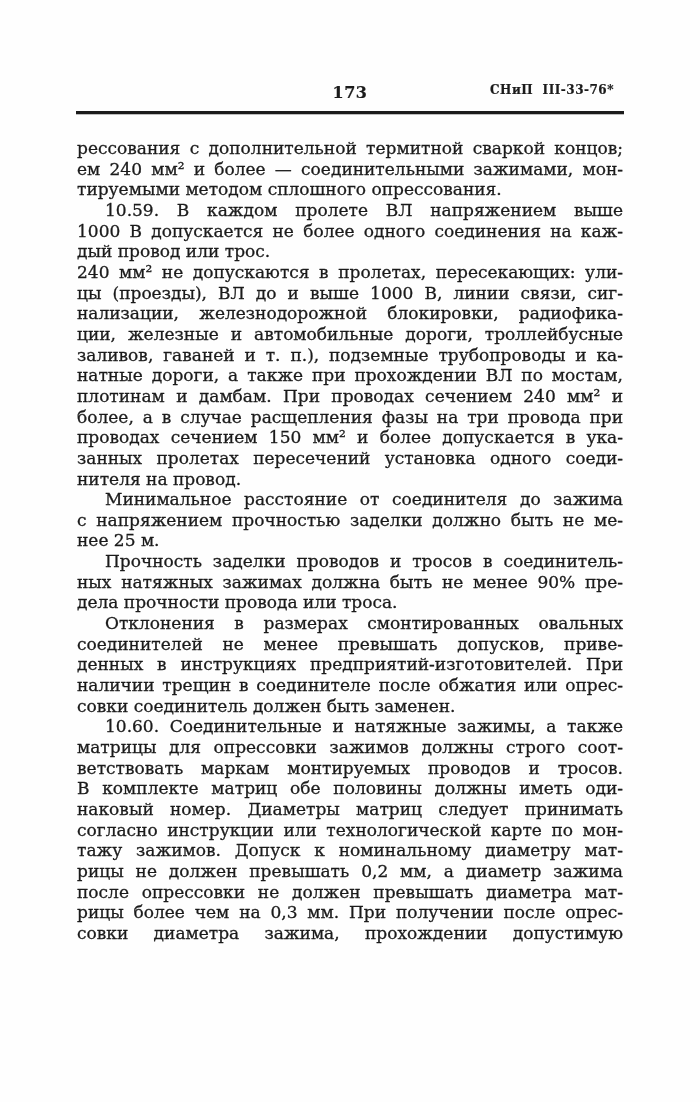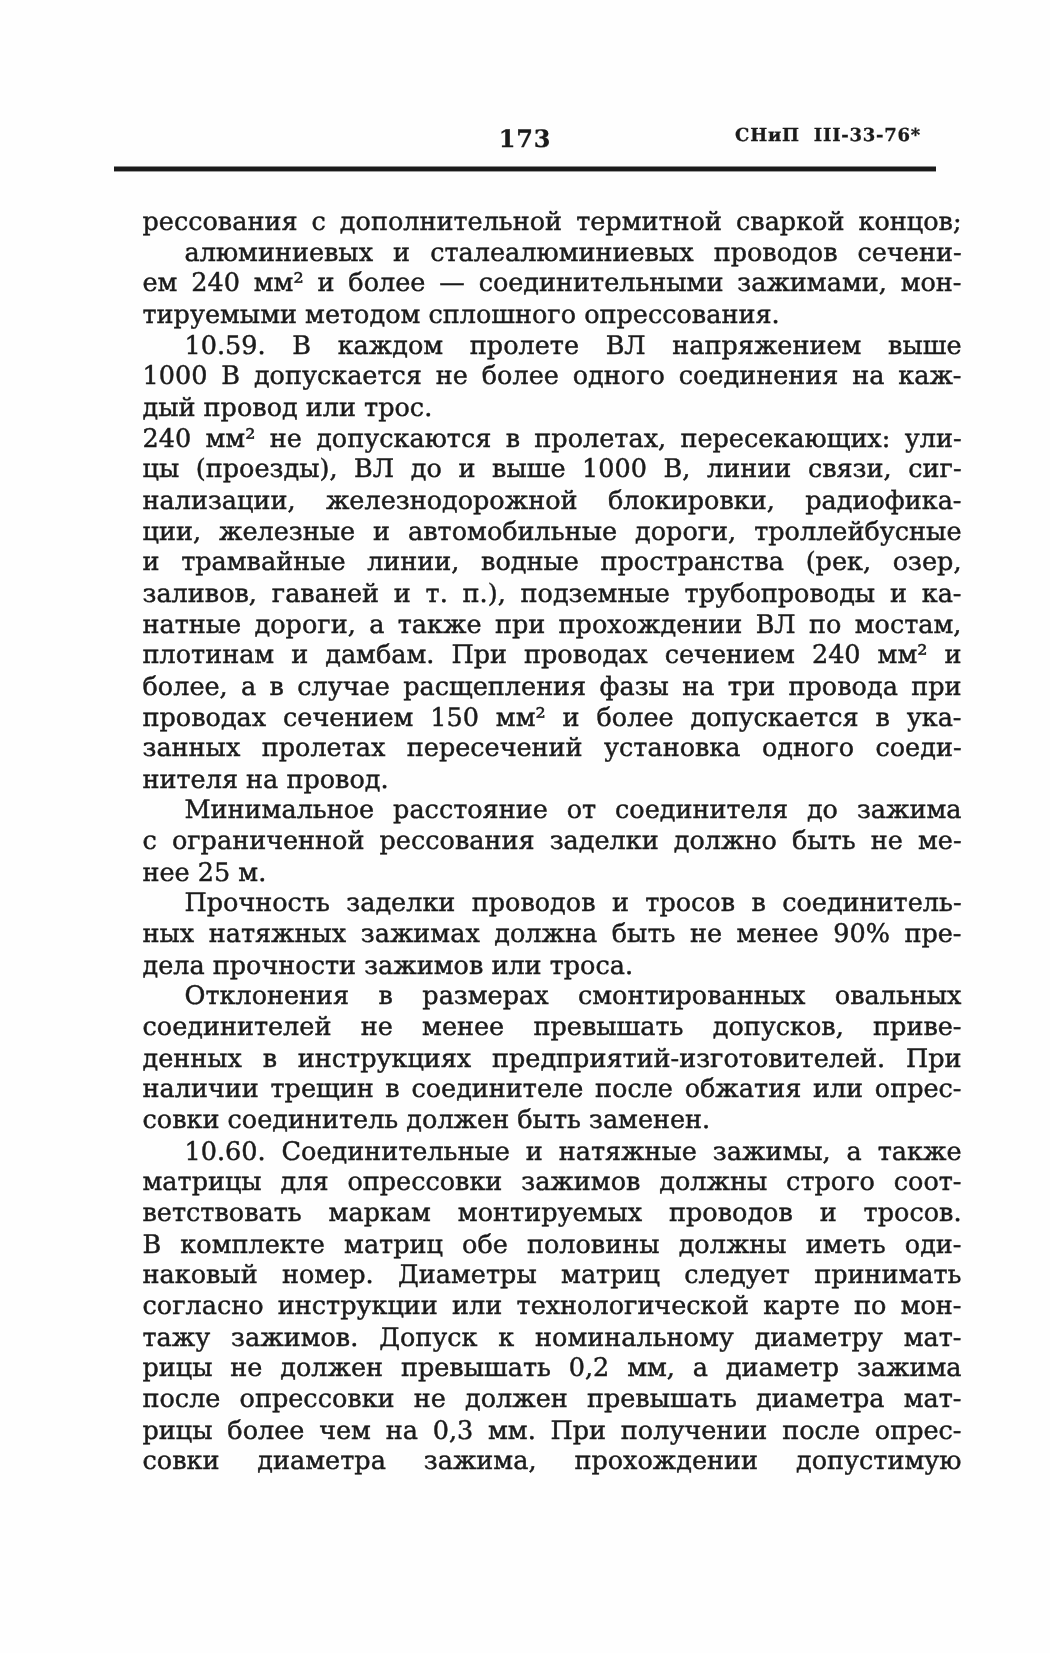--- a/index.html
+++ b/index.html
@@ -26,61 +26,59 @@
     -webkit-text-stroke:0.2px var(--ink);
   }
   .rule {
     position:absolute; left:76px; top:111px;
     width:548px; height:3px;
     background:var(--ink);
     box-shadow:0 0.5px 0 rgba(20,20,20,.55);
   }
   .body-text {
     position:absolute; left:77px; top:138px; width:546px;
-    font-size:17px; line-height:20.66px;margin-left:18px;
+    font-size:17px; line-height:20.66px;
     -webkit-text-stroke:0.3px var(--ink);
   }
   .line { text-align:justify; text-align-last:justify; }
   .line.end { text-align-last:left; }
   .line.indent { text-indent:28px; }
   .line b { font-weight:normal; }
 </style>
 </head>
 <body>
 
 <div class="page">
   <div class="pagenum">173</div>
   <div class="doccode">СНиП  III-33-76*</div>
   <div class="rule"></div>
   <div class="body-text">
       <div class="line">рессования с дополнительной термитной сваркой концов;</div>
-      <div class="line indent">алюминиевых и сталеалюминиевых проводов сечени-</div>
       <div class="line">ем 240 мм² и более — соединительными зажимами, мон-</div>
       <div class="line end">тируемыми методом сплошного опрессования.</div>
       <div class="line indent"><b>10.59.</b> В каждом пролете ВЛ напряжением выше</div>
       <div class="line">1000 В допускается не более одного соединения на каж-</div>
       <div class="line end">дый провод или трос.</div>
       <div class="line">240 мм² не допускаются в пролетах, пересекающих: ули-</div>
       <div class="line">цы (проезды), ВЛ до и выше 1000 В, линии связи, сиг-</div>
       <div class="line">нализации, железнодорожной блокировки, радиофика-</div>
       <div class="line">ции, железные и автомобильные дороги, троллейбусные</div>
-      <div class="line">и трамвайные линии, водные пространства (рек, озер,</div>
       <div class="line">заливов, гаваней и т. п.), подземные трубопроводы и ка-</div>
       <div class="line">натные дороги, а также при прохождении ВЛ по мостам,</div>
       <div class="line">плотинам и дамбам. При проводах сечением 240 мм² и</div>
       <div class="line">более, а в случае расщепления фазы на три провода при</div>
       <div class="line">проводах сечением 150 мм² и более допускается в ука-</div>
       <div class="line">занных пролетах пересечений установка одного соеди-</div>
       <div class="line end">нителя на провод.</div>
       <div class="line indent">Минимальное расстояние от соединителя до зажима</div>
-      <div class="line">с ограниченной рессования заделки должно быть не ме-</div>
+      <div class="line">с напряжением прочностью заделки должно быть не ме-</div>
       <div class="line end">нее 25 м.</div>
       <div class="line indent">Прочность заделки проводов и тросов в соединитель-</div>
       <div class="line">ных натяжных зажимах должна быть не менее 90% пре-</div>
-      <div class="line end">дела прочности зажимов или троса.</div>
+      <div class="line end">дела прочности провода или троса.</div>
       <div class="line indent">Отклонения в размерах смонтированных овальных</div>
       <div class="line">соединителей не менее превышать допусков, приве-</div>
       <div class="line">денных в инструкциях предприятий-изготовителей. При</div>
       <div class="line">наличии трещин в соединителе после обжатия или опрес-</div>
       <div class="line end">совки соединитель должен быть заменен.</div>
       <div class="line indent"><b>10.60.</b> Соединительные и натяжные зажимы, а также</div>
       <div class="line">матрицы для опрессовки зажимов должны строго соот-</div>
       <div class="line">ветствовать маркам монтируемых проводов и тросов.</div>
       <div class="line">В комплекте матриц обе половины должны иметь оди-</div>
       <div class="line">наковый номер. Диаметры матриц следует принимать</div>

